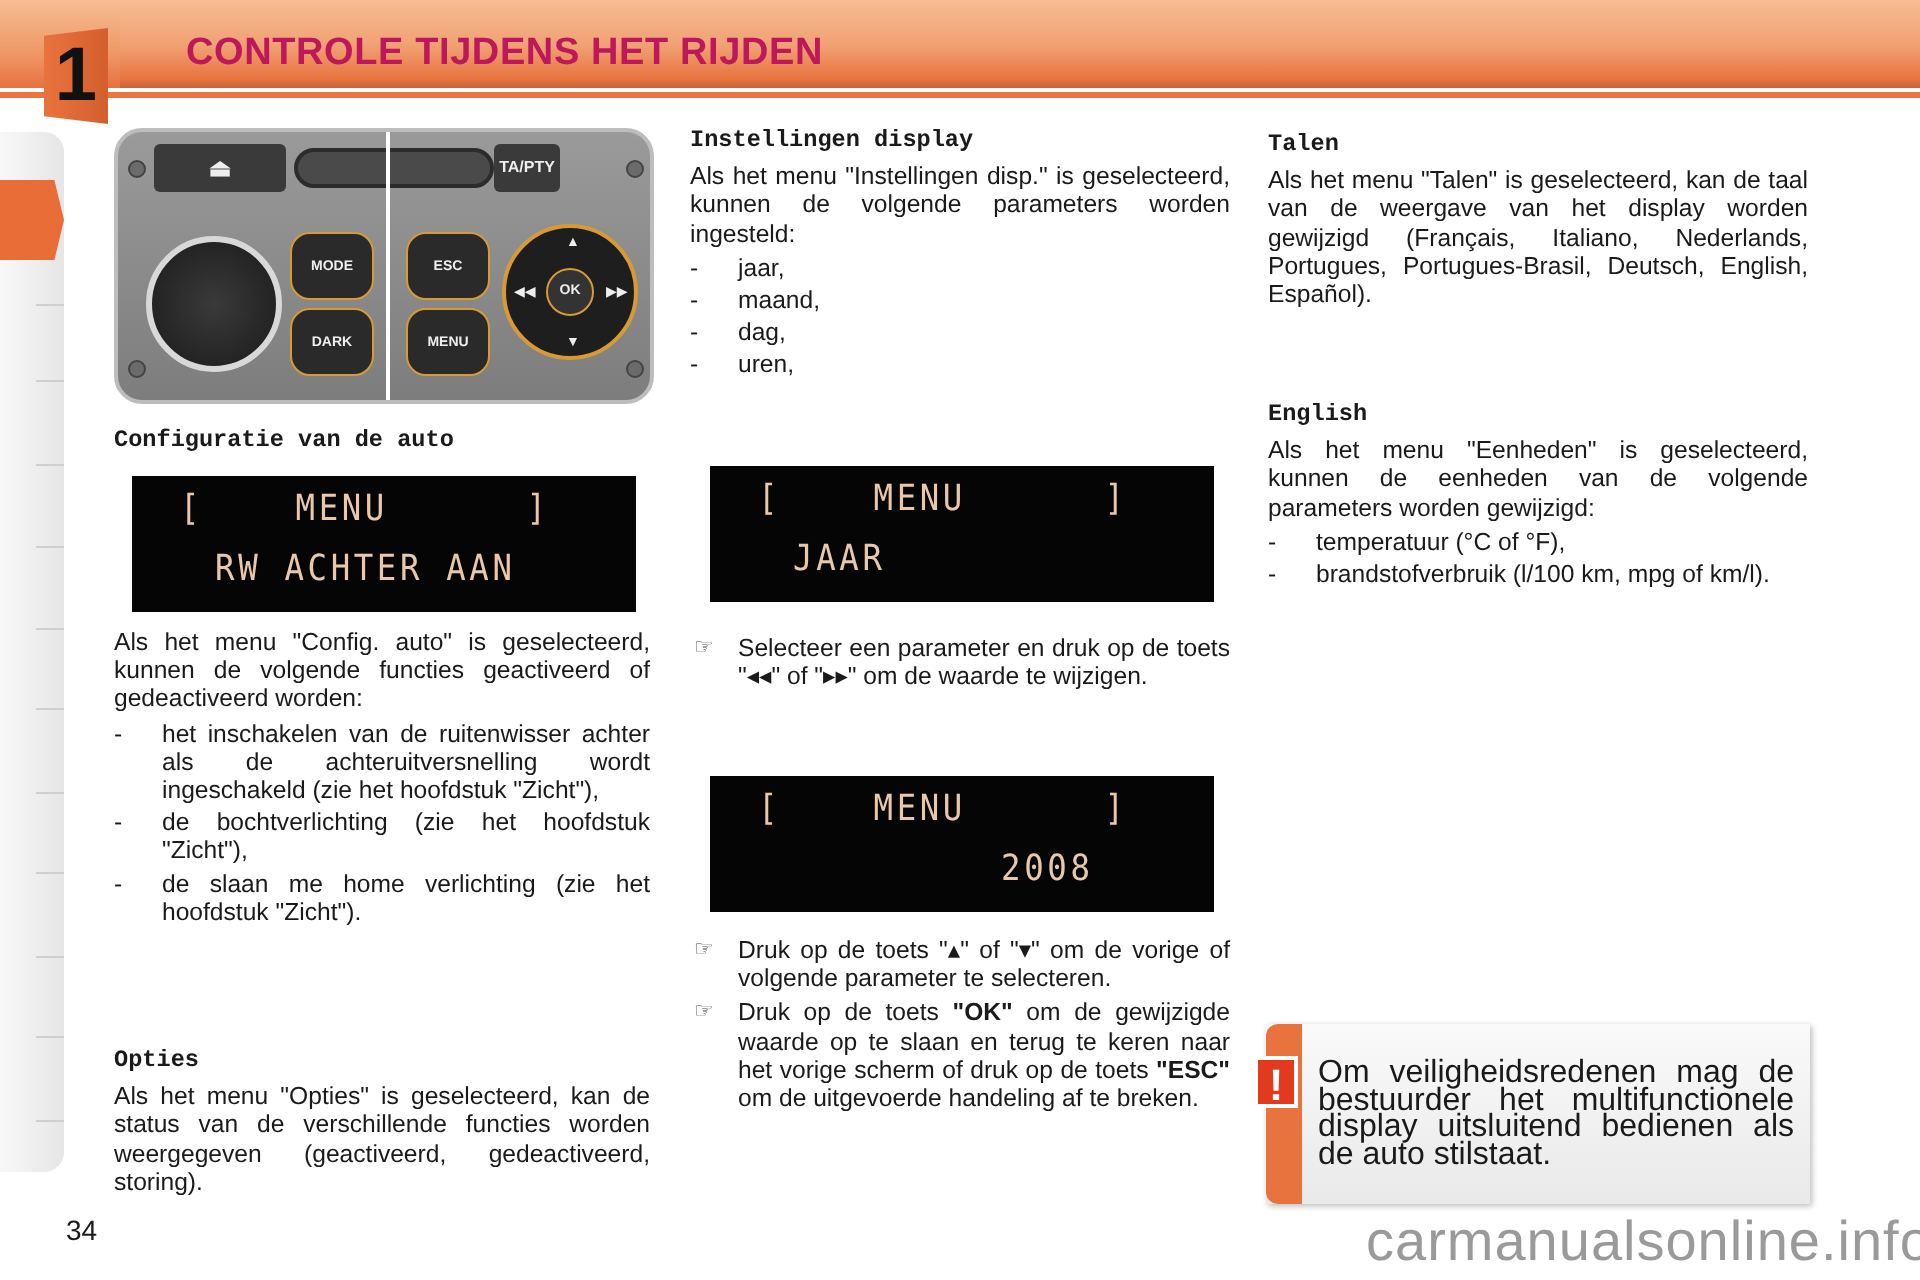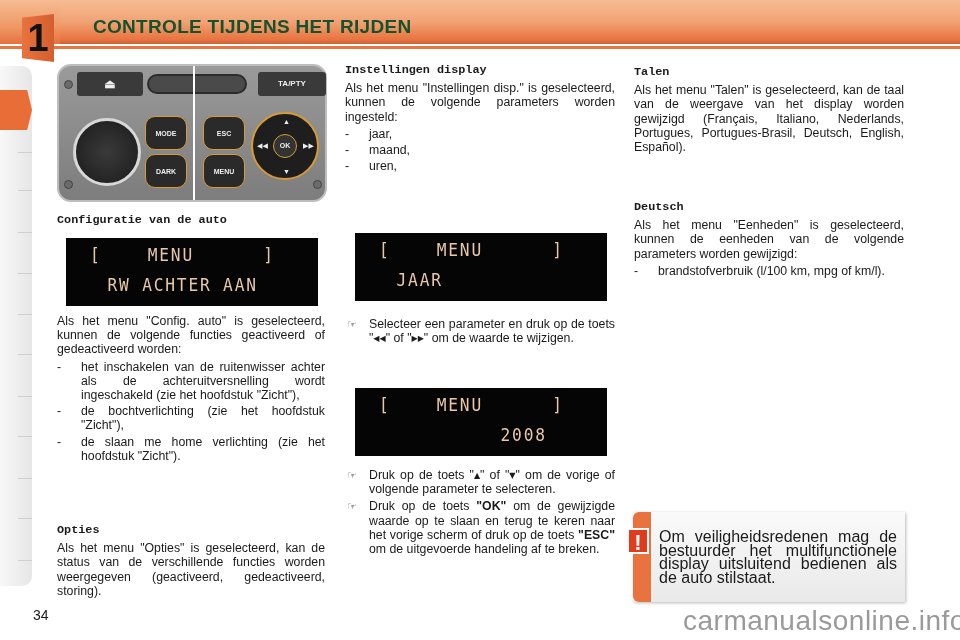--- a/index.html
+++ b/index.html
@@ -8,21 +8,21 @@
 
   
   .header-band { position:absolute; left:60px; top:0; width:900px; height:44px;
     background:linear-gradient(to bottom,#f6bc93 0%,#f1a274 50%,#e8743f 90%,#c9623a 100%); }
   .header-left { position:absolute; left:0; top:0; width:60px; height:44px;
     background:linear-gradient(to bottom,#f6bc93 0%,#ee9966 60%,#e87040 100%); }
   .header-line1 { position:absolute; left:0; top:46px; width:960px; height:3px; background:#ec7440; }
   .chapter-tab { position:absolute; left:22px; top:14px; width:32px; height:48px;
     background:linear-gradient(to right,#e8733e,#d45f2e); clip-path:polygon(0 8%,100% 0,100% 100%,0 92%);
     color:#111; font-weight:bold; font-size:38px; text-align:center; line-height:48px; }
-  .page-title { position:absolute; left:93px; top:16px; font-weight:900; font-size:19px; color:#14532d;
+  .page-title { position:absolute; left:93px; top:16px; font-weight:900; font-size:19px; color:#be185d;
     letter-spacing:0.3px; }
 
   
   .side-rail { position:absolute; left:0; top:66px; width:32px; height:520px;
     background:linear-gradient(to right,#f8f8f8,#e6e6e6); border-radius:0 10px 10px 0; }
   .side-tab-active { position:absolute; left:0; top:90px; width:32px; height:40px; background:#e86d37;
     clip-path:polygon(0 0,85% 0,100% 50%,85% 100%,0 100%); }
   .side-divider { position:absolute; left:18px; width:14px; height:1px; background:#cfcfcf; }
 
   
@@ -89,21 +89,21 @@
 <div class="side-divider" style="top:518px"></div>
 <div class="side-divider" style="top:560px"></div>
 
 <div class="panel">
   <div class="screw" style="left:5px;top:14px"></div>
   <div class="screw" style="left:254px;top:14px"></div>
   <div class="screw" style="left:5px;top:114px"></div>
   <div class="screw" style="left:254px;top:114px"></div>
   <div class="btn-top" style="left:18px;width:66px;font-size:12px">⏏</div>
   <div class="slot"></div>
-  <div class="btn-top" style="left:199px;width:68px">TA/PTY</div>
+  <div class="btn-top" style="left:188px;width:33px">TA/PTY</div>
   <div class="knob"></div>
   <div class="pbtn" style="left:86px;top:50px">MODE</div>
   <div class="pbtn" style="left:86px;top:88px">DARK</div>
   <div class="pbtn" style="left:144px;top:50px">ESC</div>
   <div class="pbtn" style="left:144px;top:88px">MENU</div>
   <div class="dpad">
     <div class="arr" style="left:30px;top:4px">▲</div>
     <div class="arr" style="left:30px;top:54px">▼</div>
     <div class="arr" style="left:4px;top:28px">◀◀</div>
     <div class="arr" style="left:50px;top:28px">▶▶</div>
@@ -131,20 +131,21 @@
   <h3>Opties</h3>
   <p>Als het menu "Opties" is geselecteerd, kan de status van de verschillende functies worden weergegeven (geactiveerd, gedeactiveerd, storing).</p>
 </div>
 
 <div class="col col2" style="top:63px">
   <h3>Instellingen display</h3>
   <p>Als het menu "Instellingen disp." is geselecteerd, kunnen de volgende parameters worden ingesteld:</p>
   <ul class="dash">
     <li>jaar,</li>
     <li>maand,</li>
+    <li>dag,</li>
     <li>uren,</li>
   </ul>
 </div>
 <div class="lcd" style="left:355px;top:233px;width:252px;height:68px">
   <div class="row" style="left:24px;top:6px">[    MENU      ]</div>
   <div class="row" style="left:30px;top:36px"> JAAR</div>
 </div>
 <div class="col col2" style="top:313px">
   <ul class="hand">
     <li>
@@ -168,23 +169,24 @@
       <span>Druk op de toets </span><b>"OK"</b><span> om de gewijzigde waarde op te slaan en terug te keren naar het vorige scherm of druk op de toets </span><b>"ESC"</b><span> om de uitgevoerde handeling af te breken.</span>
     </li>
   </ul>
 </div>
 
 <div class="col col3" style="top:65px">
   <h3>Talen</h3>
   <p>Als het menu "Talen" is geselecteerd, kan de taal van de weergave van het display worden gewijzigd (Français, Italiano, Nederlands, Portugues, Portugues-Brasil, Deutsch, English, Español).</p>
 </div>
 <div class="col col3" style="top:200px">
-  <h3>Deutsch</h3>
+  <h3>English</h3>
   <p>Als het menu "Eenheden" is geselecteerd, kunnen de eenheden van de volgende parameters worden gewijzigd:</p>
   <ul class="dash">
+    <li>temperatuur (°C of °F),</li>
     <li>brandstofverbruik (l/100 km, mpg of km/l).</li>
   </ul>
 </div>
 
 <div class="warn">
   <div class="warn-bar"></div>
   <div class="warn-icon">!</div>
   <div class="warn-text">Om veiligheidsredenen mag de bestuurder het multifunctionele display uitsluitend bedienen als de auto stilstaat.</div>
 </div>
 

